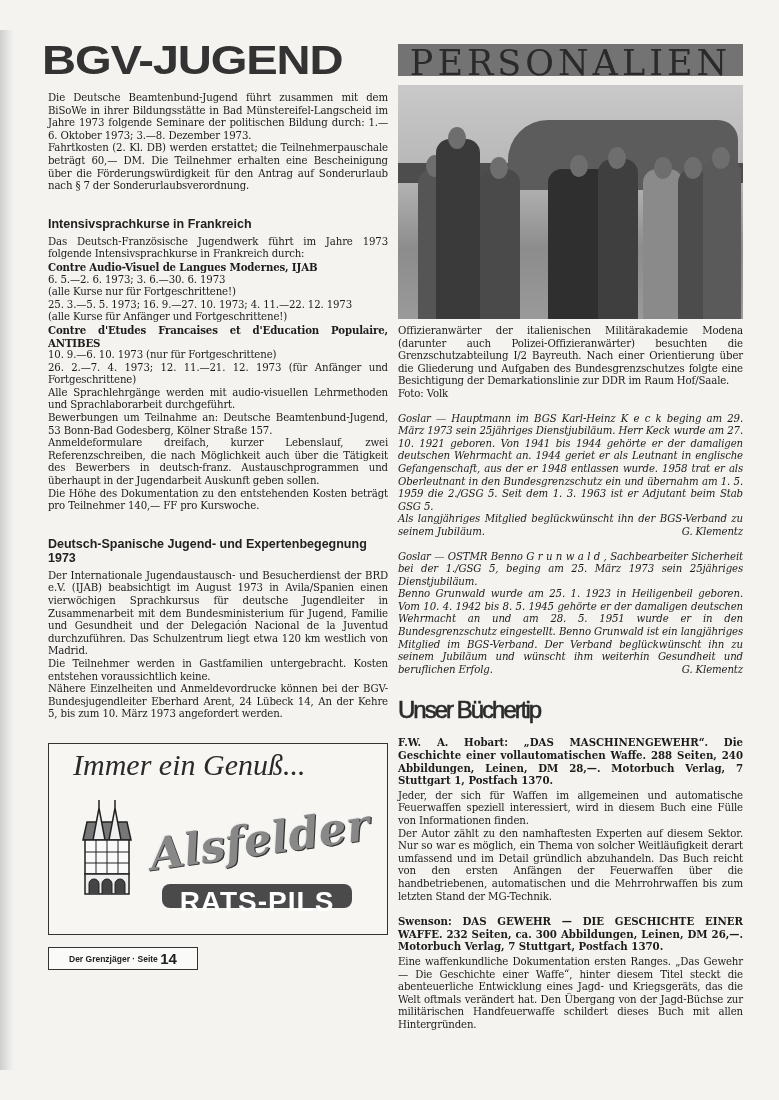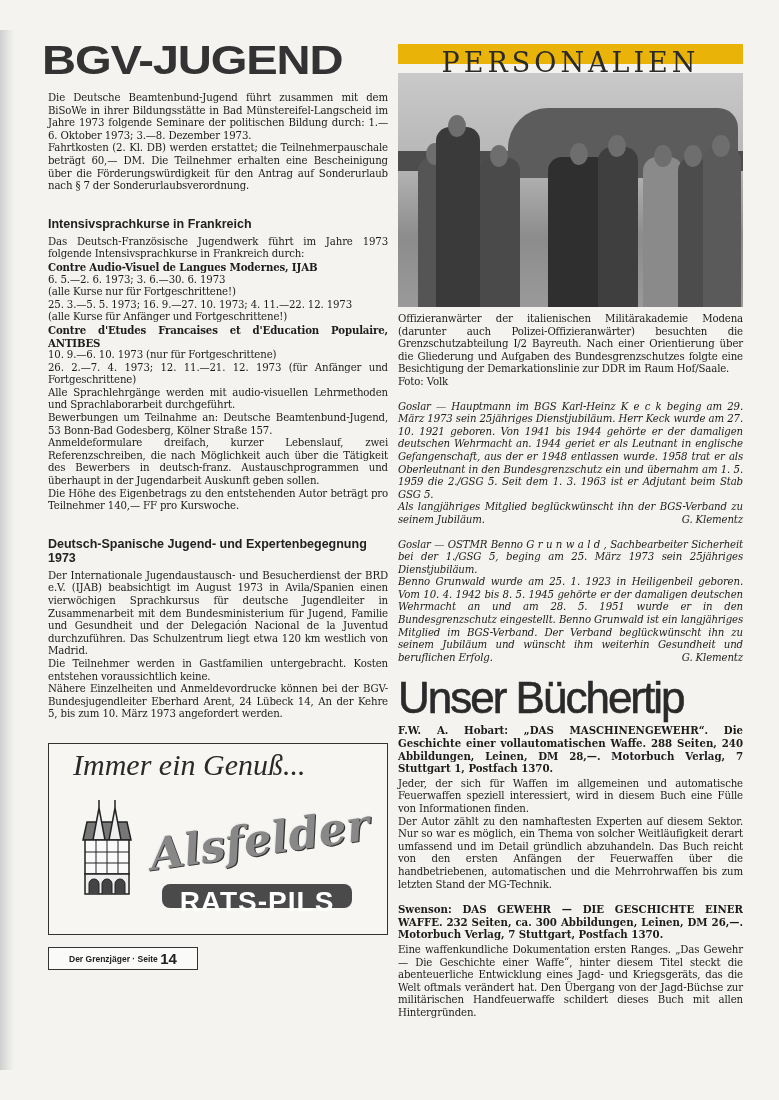--- a/index.html
+++ b/index.html
@@ -55,42 +55,42 @@
     text-align: center; line-height: 36px; letter-spacing: 1px;
   }
   .footer-box {
     display: inline-block; border: 1px solid #333; padding: 2px 20px;
     margin-top: 12px; font-family: "Liberation Sans", sans-serif;
     font-size: 8.5px; font-weight: 700; color: #222; background: #fafaf8;
   }
   .footer-box .num { font-size: 15px; vertical-align: -2px; }
 
   .personalien {
-    background: #eab308; height: 20px; line-height: 38px; text-align: center;
-    font-family: "DejaVu Serif", serif; font-size: 27px; letter-spacing: 4px; color: #2a2a2a;
+    background: #737373; height: 32px; line-height: 38px; text-align: center;
+    font-family: "DejaVu Serif", serif; font-size: 35px; letter-spacing: 4px; color: #2a2a2a;
   }
   .photo {
     margin-top: 9px; width: 100%; height: 234px; position: relative; overflow: hidden;
     background: linear-gradient(180deg, #c9c9c9 0%, #b5b5b5 40%, #8c8c8c 70%, #9a9a9a 100%);
   }
   .heli {
     position: absolute; left: 110px; top: 35px; width: 230px; height: 70px;
     background: #5c5c5c; border-radius: 40px 20px 10px 10px;
   }
   .heli-band { position: absolute; left: 0; top: 78px; width: 345px; height: 20px; background: #4d4d4d; }
   .person { position: absolute; bottom: 0; background: #3c3c3c; border-radius: 14px 14px 0 0; }
   .head { position: absolute; width: 18px; height: 22px; border-radius: 50%; background: #6e6e6e; }
 
   .caption p.body { font-size: 10.2px; }
   .right-credit { text-align: right; display: block; }
   .italic p.body { font-style: italic; }
   .sig { float: right; font-style: italic; }
 
   .bt-title {
-    font-family: "Liberation Sans", sans-serif; font-size: 44px; color: #2a2a2a;
+    font-family: "Liberation Sans", sans-serif; font-size: 24px; color: #2a2a2a;
     letter-spacing: -2px; margin: 14px 0 6px 0; line-height: 40px; font-weight: 400;
     -webkit-text-stroke: 0.6px #2a2a2a;
   }
   .book-head { font-weight: 700; font-size: 10.2px; line-height: 12.6px; margin: 0 0 3px 0; text-align: justify; }
 </style>
 </head>
 <body>
 
 <div class="binding"></div>
 
@@ -110,21 +110,21 @@
     <p class="body">6. 5.—2. 6. 1973; 3. 6.—30. 6. 1973</p>
     <p class="body">(alle Kurse nur für Fortgeschrittene!)</p>
     <p class="body">25. 3.—5. 5. 1973; 16. 9.—27. 10. 1973; 4. 11.—22. 12. 1973</p>
     <p class="body">(alle Kurse für Anfänger und Fortgeschrittene!)</p>
     <p class="body" style="font-weight:700">Contre d'Etudes Francaises et d'Education Populaire, ANTIBES</p>
     <p class="body">10. 9.—6. 10. 1973 (nur für Fortgeschrittene)</p>
     <p class="body">26. 2.—7. 4. 1973; 12. 11.—21. 12. 1973 (für Anfänger und Fortgeschrittene)</p>
     <p class="body">Alle Sprachlehrgänge werden mit audio-visuellen Lehrmethoden und Sprachlaborarbeit durchgeführt.</p>
     <p class="body">Bewerbungen um Teilnahme an: Deutsche Beamtenbund-Jugend, 53 Bonn-Bad Godesberg, Kölner Straße 157.</p>
     <p class="body">Anmeldeformulare dreifach, kurzer Lebenslauf, zwei Referenzschreiben, die nach Möglichkeit auch über die Tätigkeit des Bewerbers in deutsch-franz. Austauschprogrammen und überhaupt in der Jugendarbeit Auskunft geben sollen.</p>
-    <p class="body">Die Höhe des Eigenbetrags zu den entstehenden Autor beträgt pro Teilnehmer 140,— FF pro Kurswoche.</p>
+    <p class="body">Die Höhe des Dokumentation zu den entstehenden Kosten beträgt pro Teilnehmer 140,— FF pro Kurswoche.</p>
   </div>
   <div class="gap"></div>
 
   <div>
     <h2 class="sec">Deutsch-Spanische Jugend- und Expertenbegegnung 1973</h2>
     <p class="body">Der Internationale Jugendaustausch- und Besucherdienst der BRD e.V. (IJAB) beabsichtigt im August 1973 in Avila/Spanien einen vierwöchigen Sprachkursus für deutsche Jugendleiter in Zusammenarbeit mit dem Bundesministerium für Jugend, Familie und Gesundheit und der Delegación Nacional de la Juventud durchzuführen. Das Schulzentrum liegt etwa 120 km westlich von Madrid.</p>
     <p class="body">Die Teilnehmer werden in Gastfamilien untergebracht. Kosten entstehen voraussichtlich keine.</p>
     <p class="body">Nähere Einzelheiten und Anmeldevordrucke können bei der BGV-Bundesjugendleiter Eberhard Arent, 24 Lübeck 14, An der Kehre 5, bis zum 10. März 1973 angefordert werden.</p>
   </div>
 

